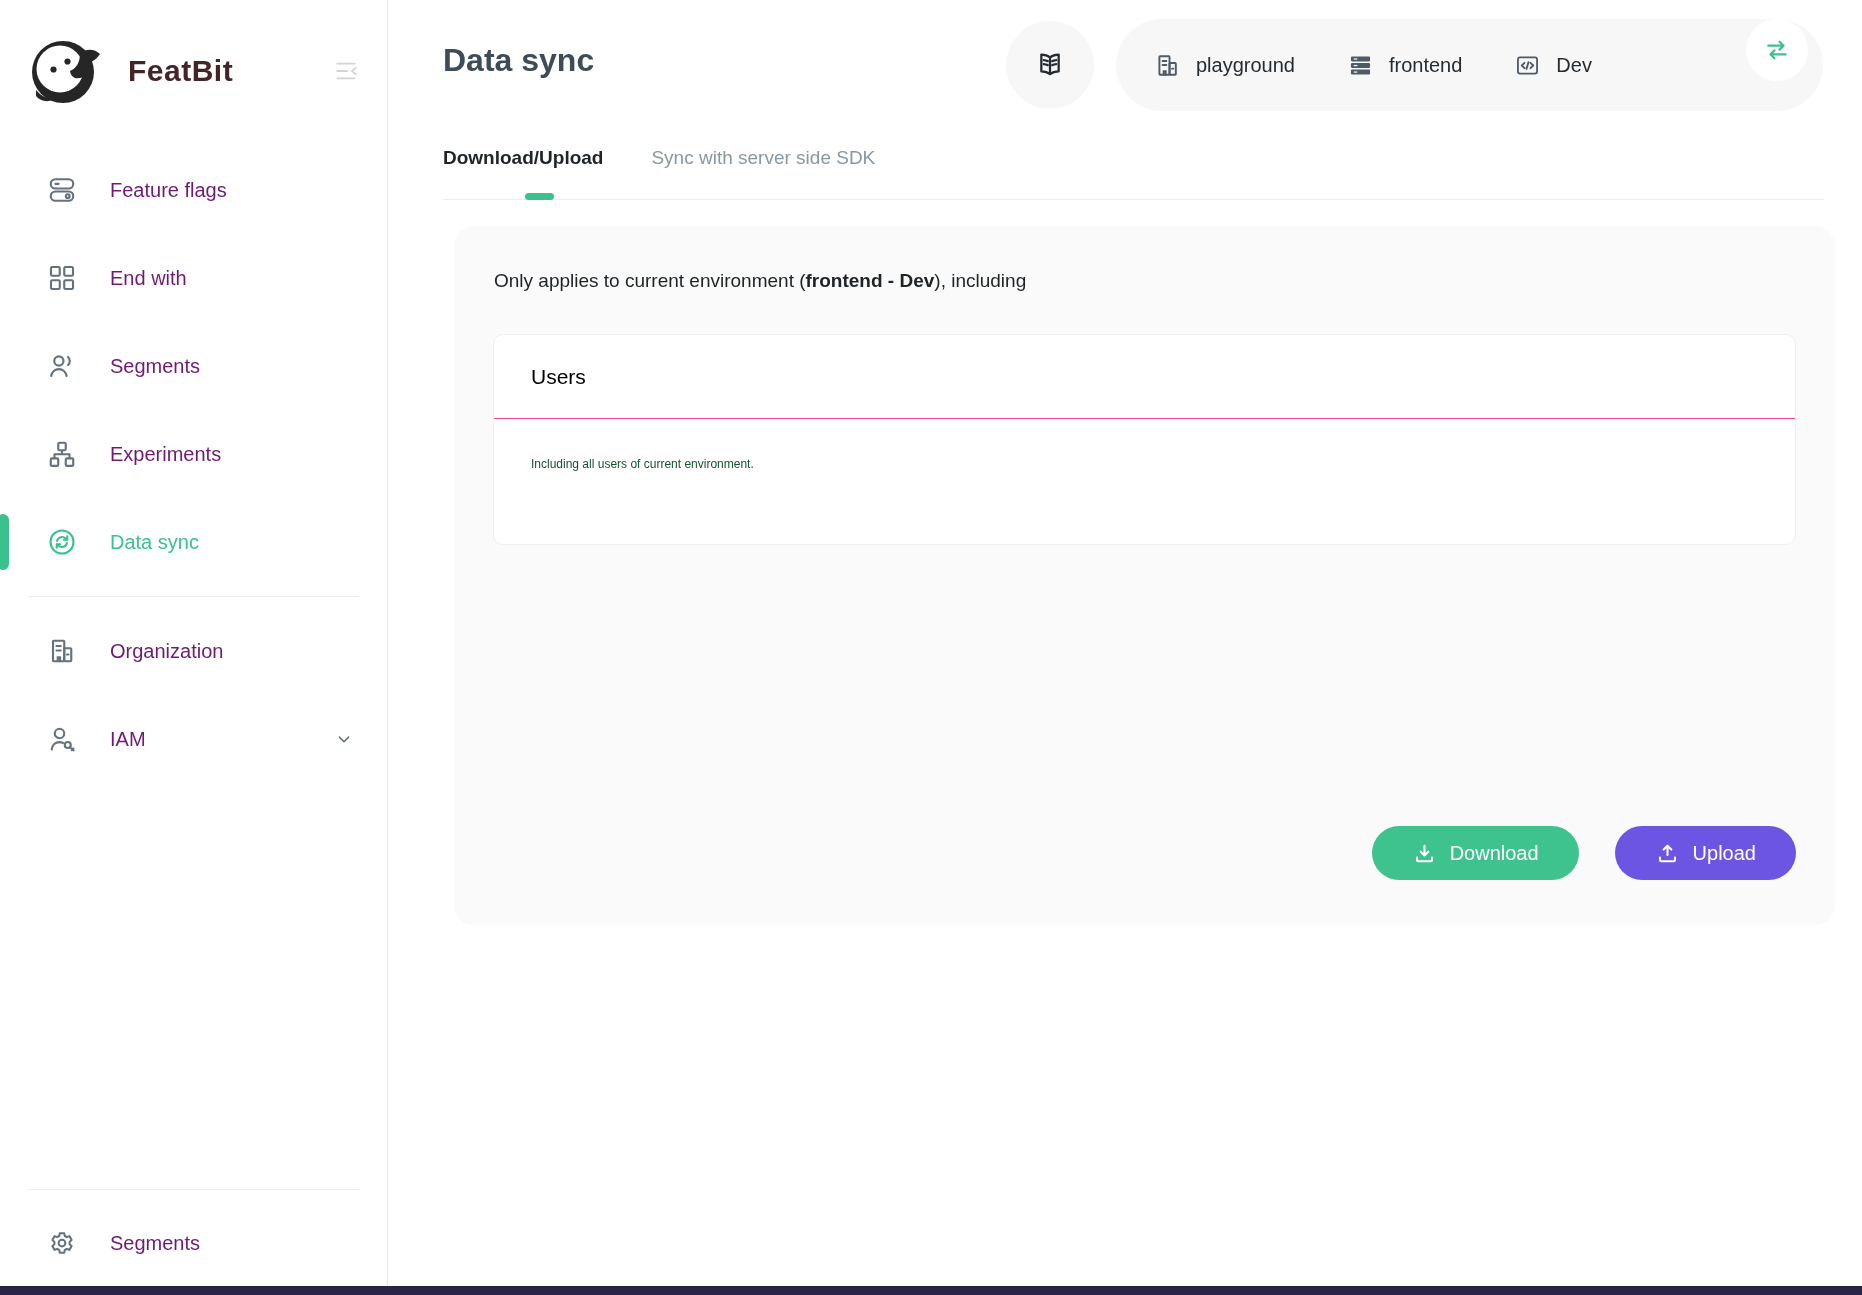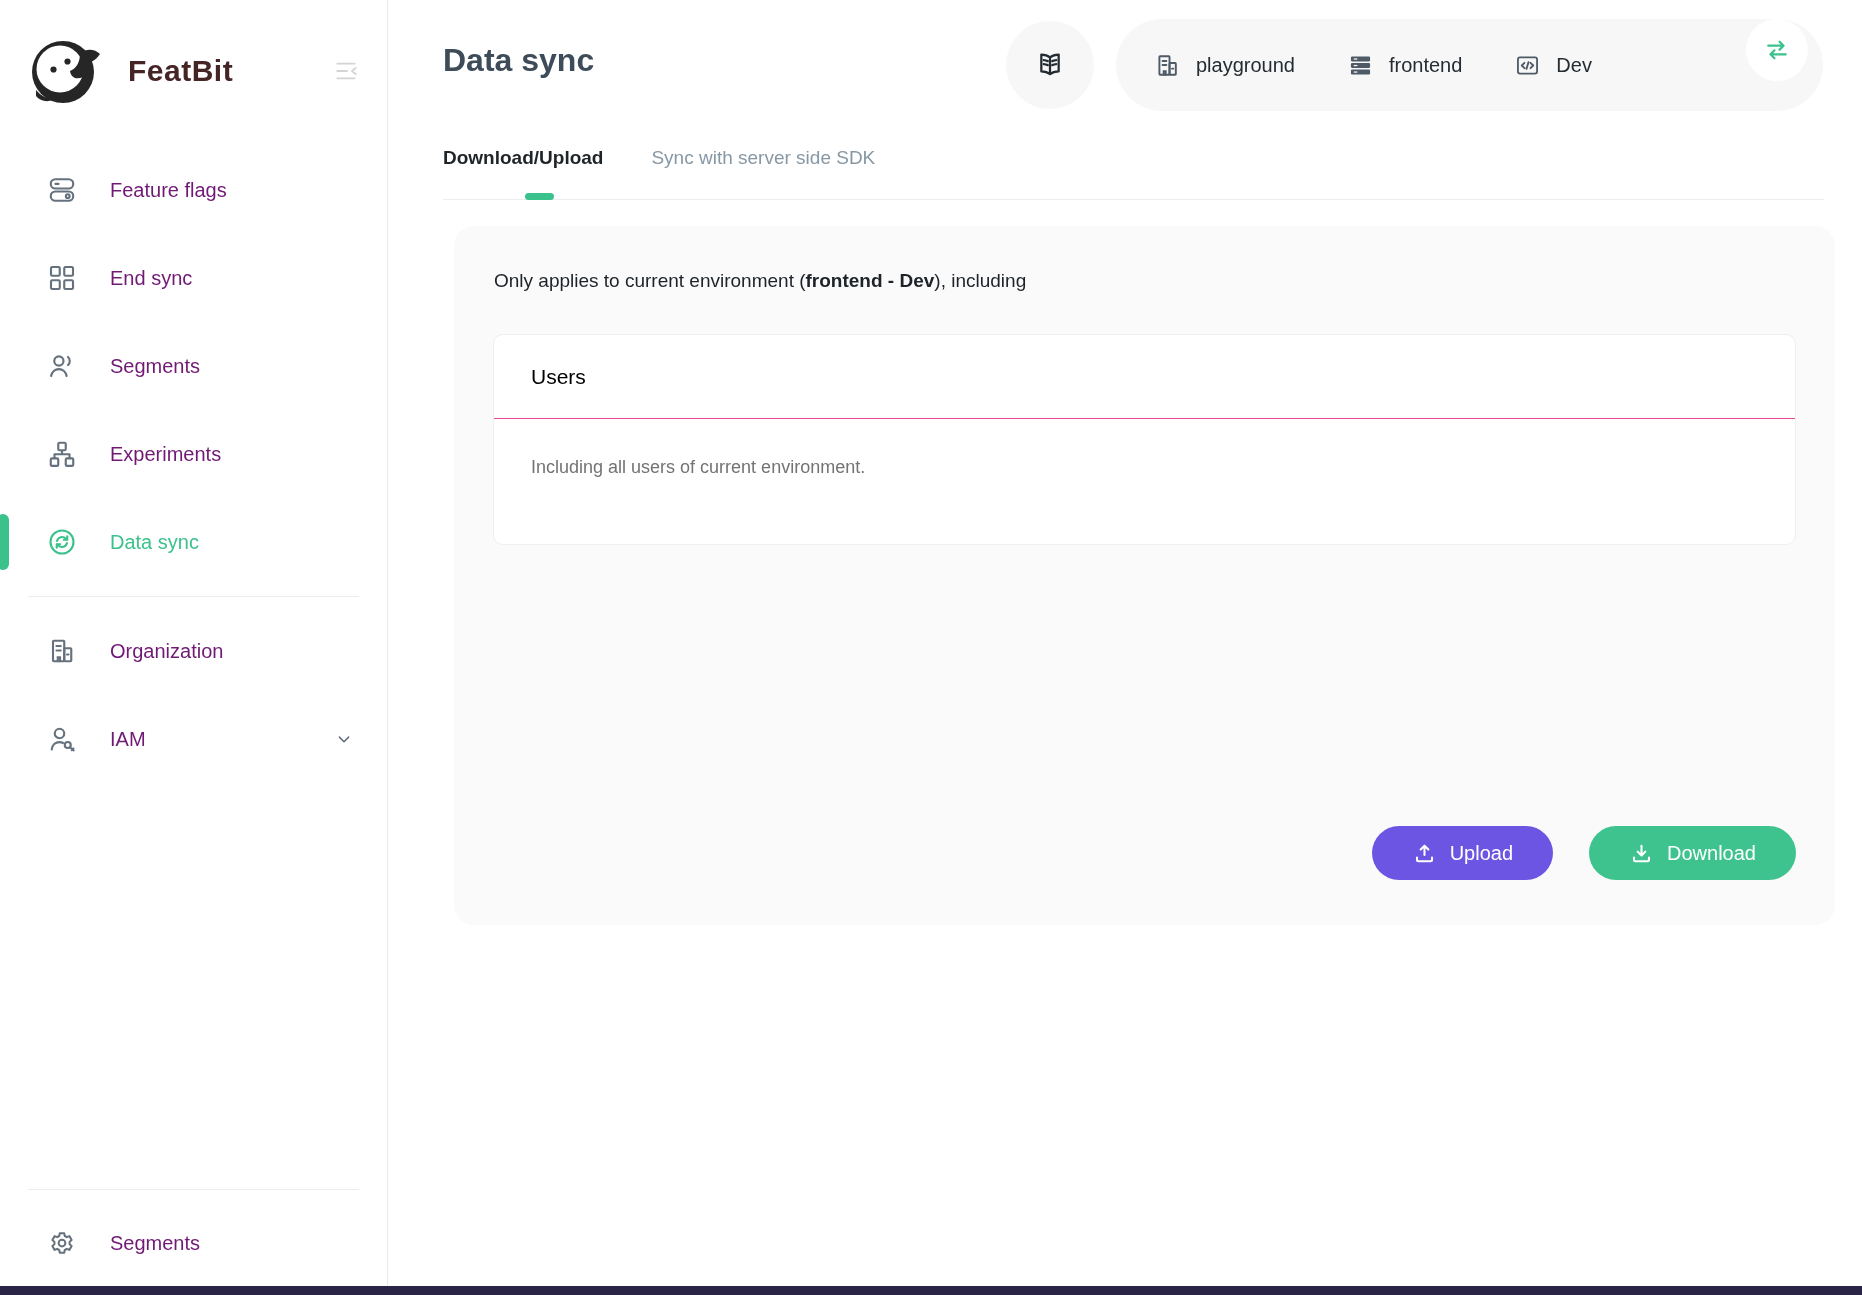--- a/index.html
+++ b/index.html
@@ -50,21 +50,21 @@
   .tab-ink { position:absolute; left:137px; top:193px; width:29px; height:7px; border-radius:4px;
     background:#3bc28c; }
 
   .panel { position:absolute; left:66px; top:226px; width:1381px; height:699px;
     background:#fafafa; border-radius:20px; padding:40px 39px; }
   .scope-note { font-size:19px; color:#1d2329; margin-left:1px; margin-top:4px; }
   .card { background:#fff; border:1px solid #efefef; border-radius:10px; margin-top:24px; }
   .card:first-of-type { margin-top:42px; }
   .card-header { height:84px; display:flex; align-items:center; padding-left:37px;
     border-bottom:1px solid #ec4899; font-size:21px; color:#000000; }
-  .card-body { height:125px; padding:38px 37px 0 37px; font-size:18px; color:#737373; }
+  .card-body { height:125px; padding:38px 37px 0 37px; font-size:12px; color:#14532d; }
   .actions { position:absolute; right:39px; top:600px; display:flex; gap:36px; }
   .btn { height:54px; border:none; border-radius:27px; color:#fff; font-size:20px;
     font-family:"Liberation Sans", sans-serif; display:flex; align-items:center; gap:13px;
     padding:0 40px; cursor:pointer; }
   .btn-download { background:#3ec38f; }
   .btn-upload { background:#6c55e2; }
 
   .bottom-bar { width:1862px; height:9px; background:#2a2547; }
   svg { display:block; }
 </style>
@@ -108,21 +108,21 @@
 
       <div class="nav-item">
         <span class="nav-icon">
           <svg width="30" height="30" viewBox="0 0 24 24" fill="none" stroke="currentColor" stroke-width="1.7">
             <rect x="3.2" y="3.2" width="7" height="7" rx="1"></rect>
             <rect x="13.8" y="3.2" width="7" height="7" rx="1"></rect>
             <rect x="3.2" y="13.8" width="7" height="7" rx="1"></rect>
             <rect x="13.8" y="13.8" width="7" height="7" rx="1"></rect>
           </svg>
         </span>
-        <span class="nav-label">End sync</span>
+        <span class="nav-label">End with</span>
       </div>
 
       <div class="nav-item">
         <span class="nav-icon">
           <svg width="30" height="30" viewBox="0 0 24 24" fill="none" stroke="currentColor" stroke-width="1.7" stroke-linecap="round">
             <circle cx="9.5" cy="8" r="3.7"></circle>
             <path d="M3.3 20c.6-3.3 3.1-5.5 6.2-5.5 3.1 0 5.6 2.2 6.2 5.5"></path>
             <path d="M16.8 4.8c1.9 1.7 1.9 4.7 0 6.4"></path>
           </svg>
         </span>
@@ -274,36 +274,36 @@
     <section class="panel">
       <p class="scope-note"><span>Only applies to current environment (</span><b>frontend - Dev</b><span>), including</span></p>
 
       <div class="card">
         <div class="card-header">Users</div>
         <div class="card-body">Including all users of current environment.</div>
       </div>
 
 
       <div class="actions">
+        <button class="btn btn-download">
+          <span>
+            <svg width="25" height="25" viewBox="0 0 24 24" fill="none" stroke="#ffffff" stroke-width="2" stroke-linecap="round" stroke-linejoin="round">
+              <path d="M12 4.5v9M8.3 10.2l3.7 3.7 3.7-3.7"></path>
+              <path d="M4.8 15.8v2.3c0 .8.6 1.4 1.4 1.4h11.6c.8 0 1.4-.6 1.4-1.4v-2.3"></path>
+            </svg>
+          </span>
+          <span>Download</span>
+        </button>
         <button class="btn btn-upload">
           <span>
             <svg width="25" height="25" viewBox="0 0 24 24" fill="none" stroke="#ffffff" stroke-width="2" stroke-linecap="round" stroke-linejoin="round">
               <path d="M12 13.5v-9M8.3 8.2L12 4.5l3.7 3.7"></path>
               <path d="M4.8 15.8v2.3c0 .8.6 1.4 1.4 1.4h11.6c.8 0 1.4-.6 1.4-1.4v-2.3"></path>
             </svg>
           </span>
           <span>Upload</span>
         </button>
-        <button class="btn btn-download">
-          <span>
-            <svg width="25" height="25" viewBox="0 0 24 24" fill="none" stroke="#ffffff" stroke-width="2" stroke-linecap="round" stroke-linejoin="round">
-              <path d="M12 4.5v9M8.3 10.2l3.7 3.7 3.7-3.7"></path>
-              <path d="M4.8 15.8v2.3c0 .8.6 1.4 1.4 1.4h11.6c.8 0 1.4-.6 1.4-1.4v-2.3"></path>
-            </svg>
-          </span>
-          <span>Download</span>
-        </button>
       </div>
     </section>
   </main>
 </div>
 
 <div class="bottom-bar"></div>
 
 </body></html>

